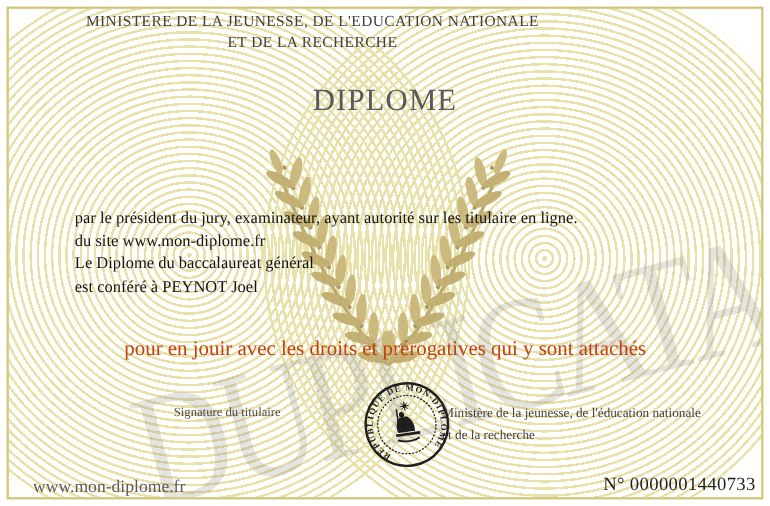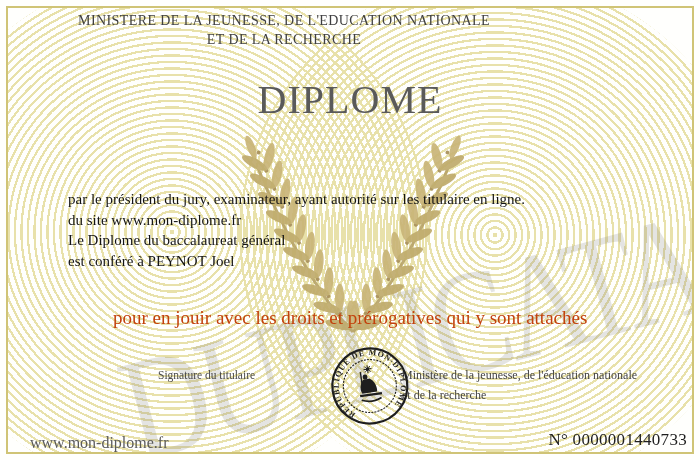--- a/index.html
+++ b/index.html
@@ -34,21 +34,21 @@
     transform: rotate(-15deg) scaleY(1.25);
     transform-origin: 0 50%;
     white-space: nowrap; z-index: 2;
   }
   .wreath-svg { position: absolute; left: 0; top: 0; z-index: 3; pointer-events: none; opacity: 0.92; }
   .txt { position: absolute; z-index: 4; }
   .header-line { width: 568px; text-align: center; color: #3f3f3f; font-size: 14px; letter-spacing: 0.4px; }
   .header-line.l1 { top: 13px; }
   .header-line.l2 { top: 32px; }
   .title-line { width: 700px; text-align: center; color: #5a5a5a; }
-  .title-line.l1 { top: 76px; font-size: 40px; letter-spacing: 1px; text-align: center; }
+  .title-line.l1 { top: 76px; font-size: 28px; letter-spacing: 1px; text-align: center; }
   .title-line.l2 { top: 112px; font-size: 41px; letter-spacing: 0.5px; }
   .body-block { left: 68px; top: 189px; font-size: 15px; line-height: 20.5px; color: #141414; }
   .closing-line { left: 113px; top: 307px; font-size: 19px; color: #c2410c; }
   .sig-label { left: 158px; top: 369px; font-size: 11.5px; color: #4a4a4a; }
   .ministry { left: 402px; font-size: 12px; color: #404040; }
   .ministry.l1 { top: 368px; text-align: center; }
   .ministry.l2 { top: 388px; }
   .seal-svg { position: absolute; left: 329px; top: 344px; z-index: 5; transform: rotate(-8deg); }
   .site-footer { left: 30px; top: 434px; font-size: 16px; color: #5a5a5a; }
   .serial { right: 13px; top: 430px; font-size: 17px; color: #1f1f1f; letter-spacing: 0.3px; }

